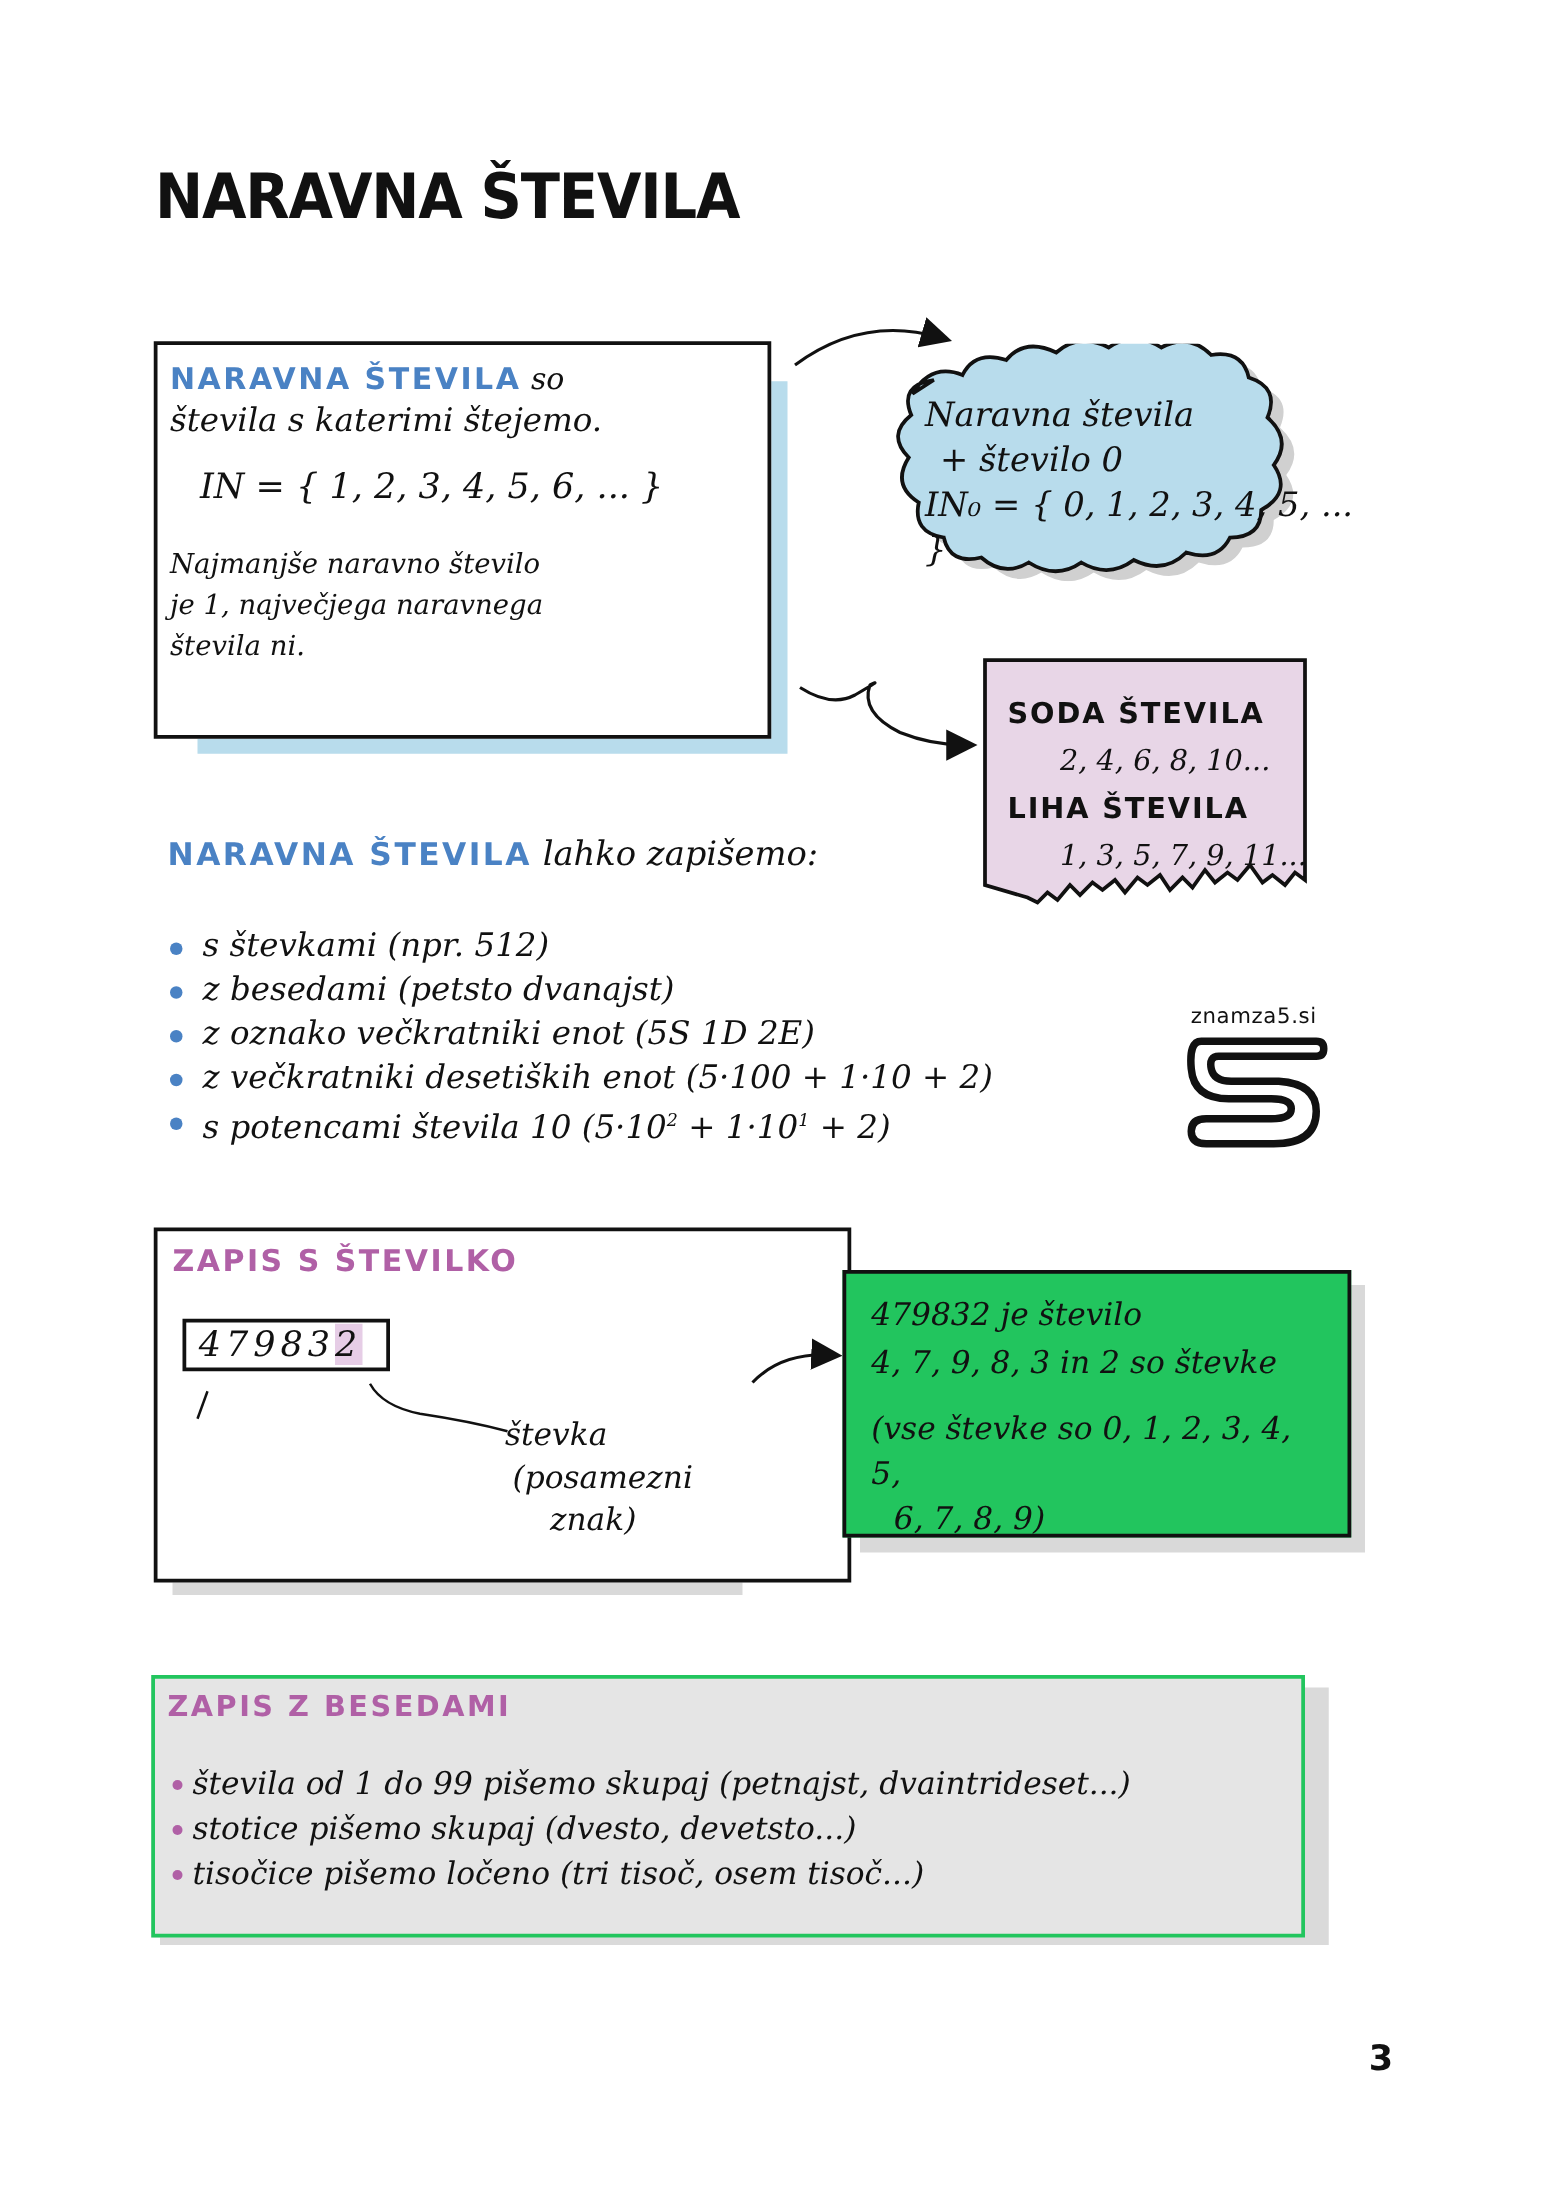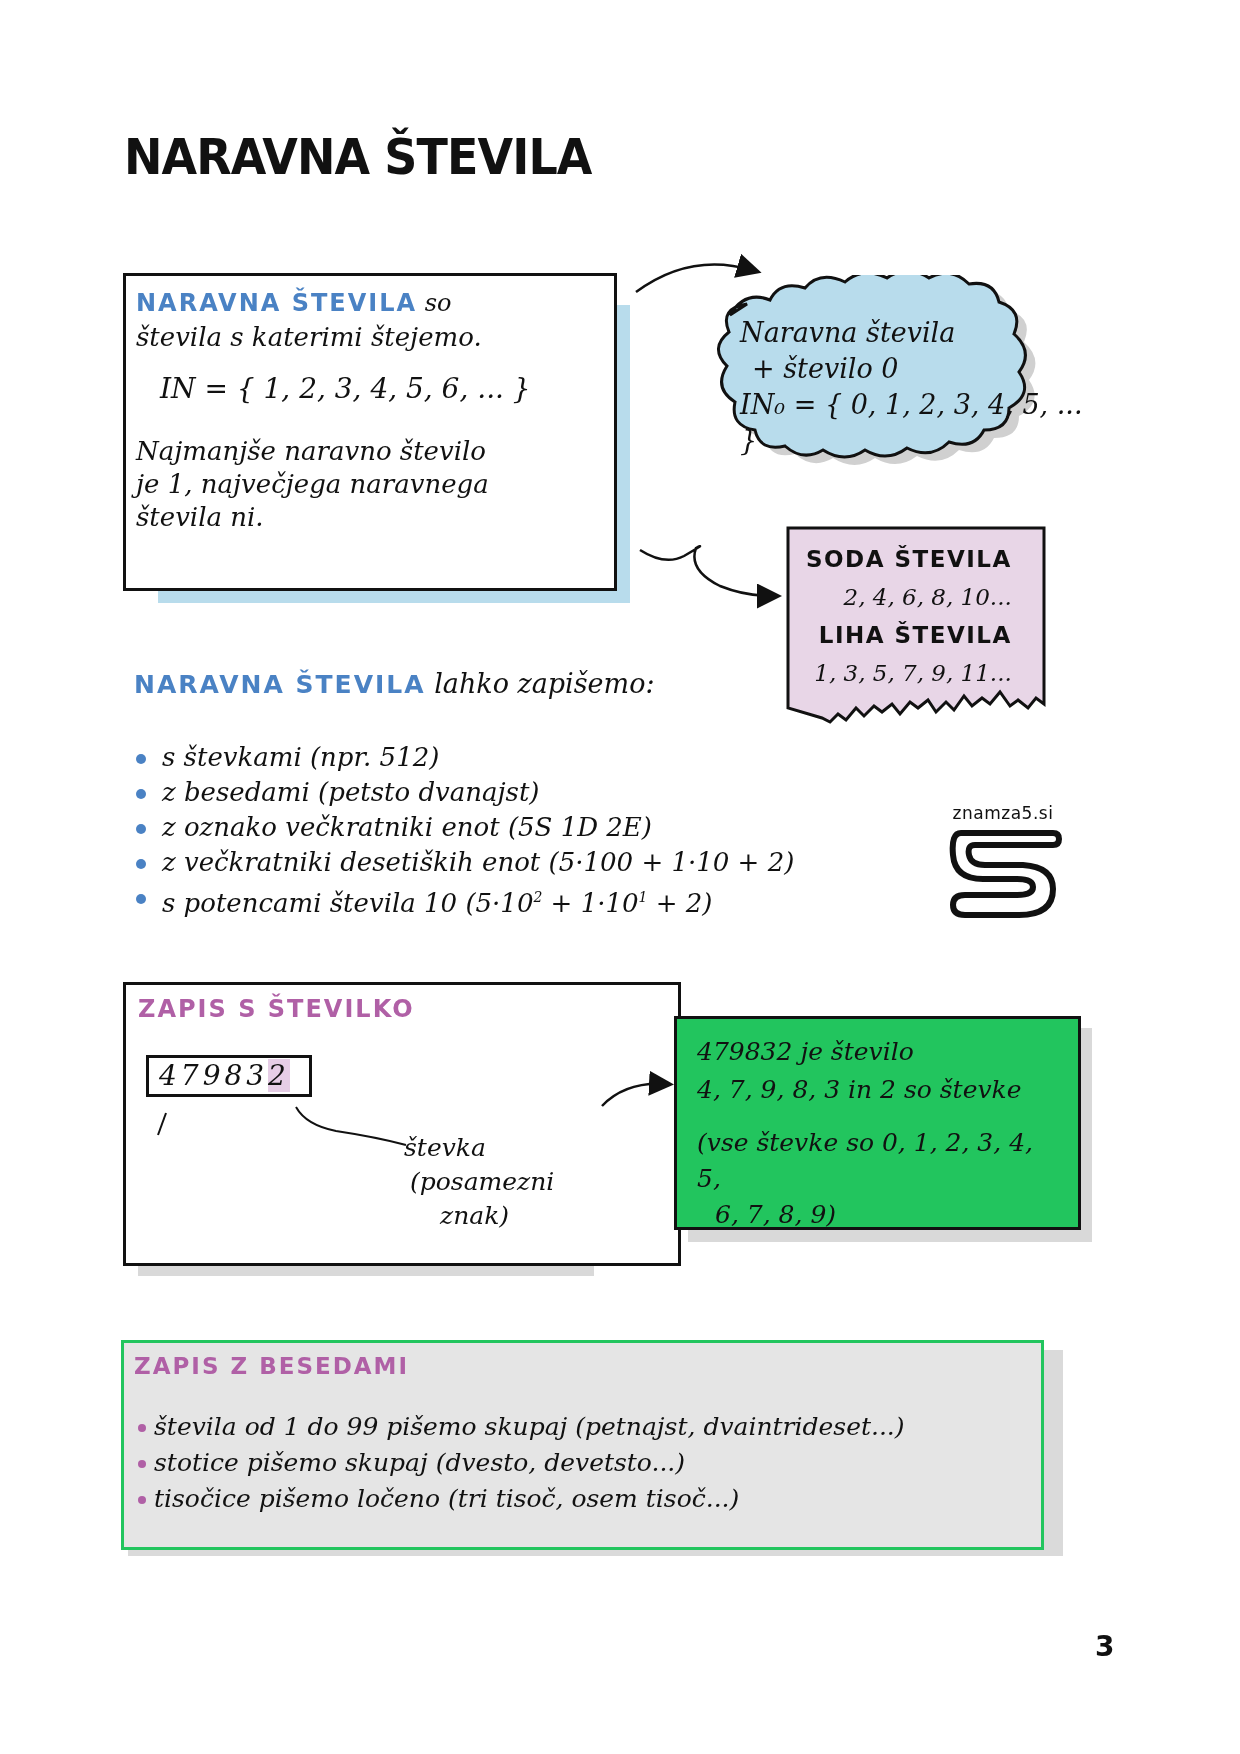--- a/index.html
+++ b/index.html
@@ -17,33 +17,33 @@
       transform: scaleX(0.92); transform-origin: left;
     }
 
     
     .shadow-blue { position: absolute; left: 158px; top: 305px; width: 472px; height: 298px; background: #b8dcec; }
     .box1 { position: absolute; left: 123px; top: 273px; width: 494px; height: 318px; border: 3px solid #111; background: #fff; box-sizing: border-box; padding: 10px 10px; }
     .blue { color: #4a82c4; }
     .box1 .l1 { font-size: 24px; line-height: 34px; }
     .box1 .l1 .caps { font-size: 24px; }
     .box1 .set { margin: 18px 0 0 24px; font-size: 28px; }
-    .box1 .fact { margin-top: 30px; font-size: 26px; line-height: 33px; }
+    .box1 .fact { margin-top: 30px; font-size: 22px; line-height: 33px; }
 
     
     .cloud-wrap { position: absolute; left: 690px; top: 275px; width: 400px; height: 190px; }
     .cloud-wrap svg { position: absolute; left: 0; top: 0; }
     .cloud-text { position: absolute; left: 50px; top: 40px; font-size: 27px; line-height: 36px; }
 
     
     .note { position: absolute; left: 786px; top: 526px; width: 262px; height: 200px; }
     .note svg { position: absolute; left: 0; top: 0; }
-    .note-text { position: absolute; left: 20px; top: 14px; font-size: 22px; line-height: 38px; text-align: right; }
+    .note-text { position: absolute; left: 20px; top: 26px; font-size: 22px; line-height: 38px; }
     .note-text .caps { font-size: 23px; letter-spacing: 1.5px; }
-    .note-text .nums { padding-left: 6px; font-size: 23px; }
+    .note-text .nums { padding-left: 6px; font-size: 23px; margin-left: 36px; }
 
     
     .ways-head { left: 134px; top: 668px; font-size: 27px; }
     .ways-head .caps { font-size: 25px; }
     .ways { left: 134px; top: 740px; list-style: none; margin: 0; padding: 0; font-size: 26px; line-height: 35px; }
     .ways li { position: relative; padding-left: 28px; }
     .ways li::before { content: ""; position: absolute; left: 2px; top: 14px; width: 10px; height: 10px; border-radius: 50%; background: #4a82c4; }
     sup { font-size: 14px; }
 
     

